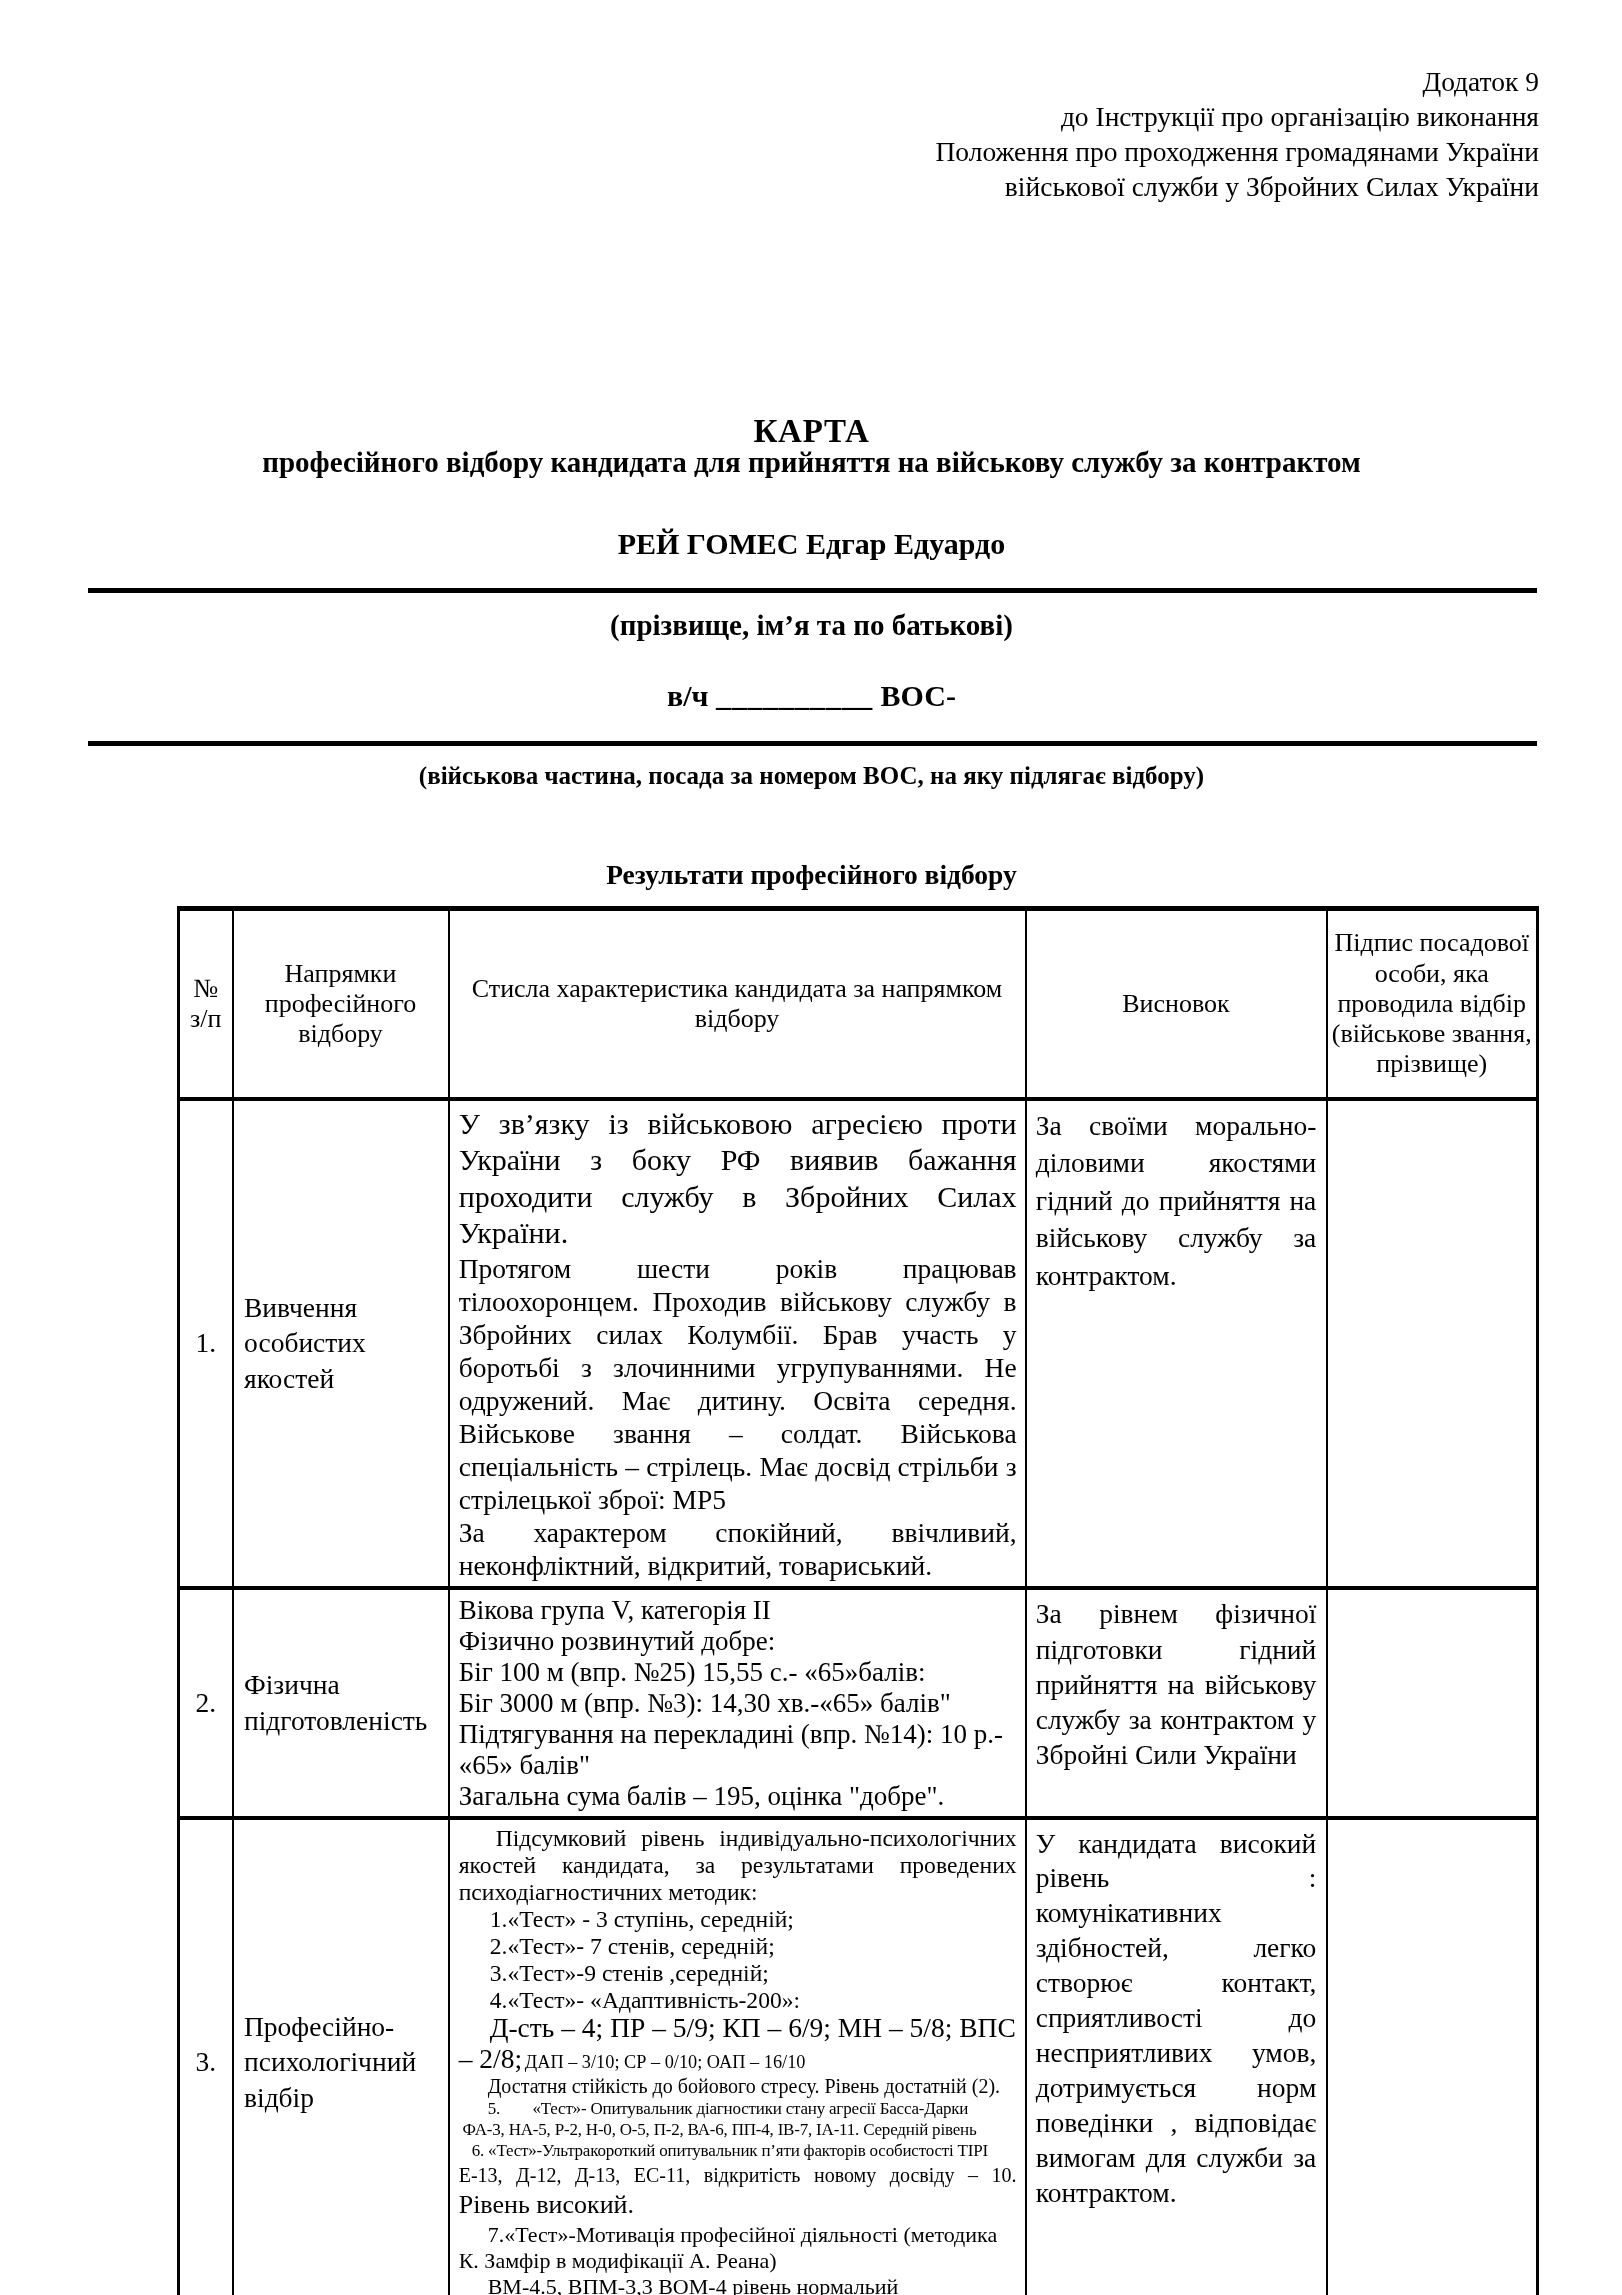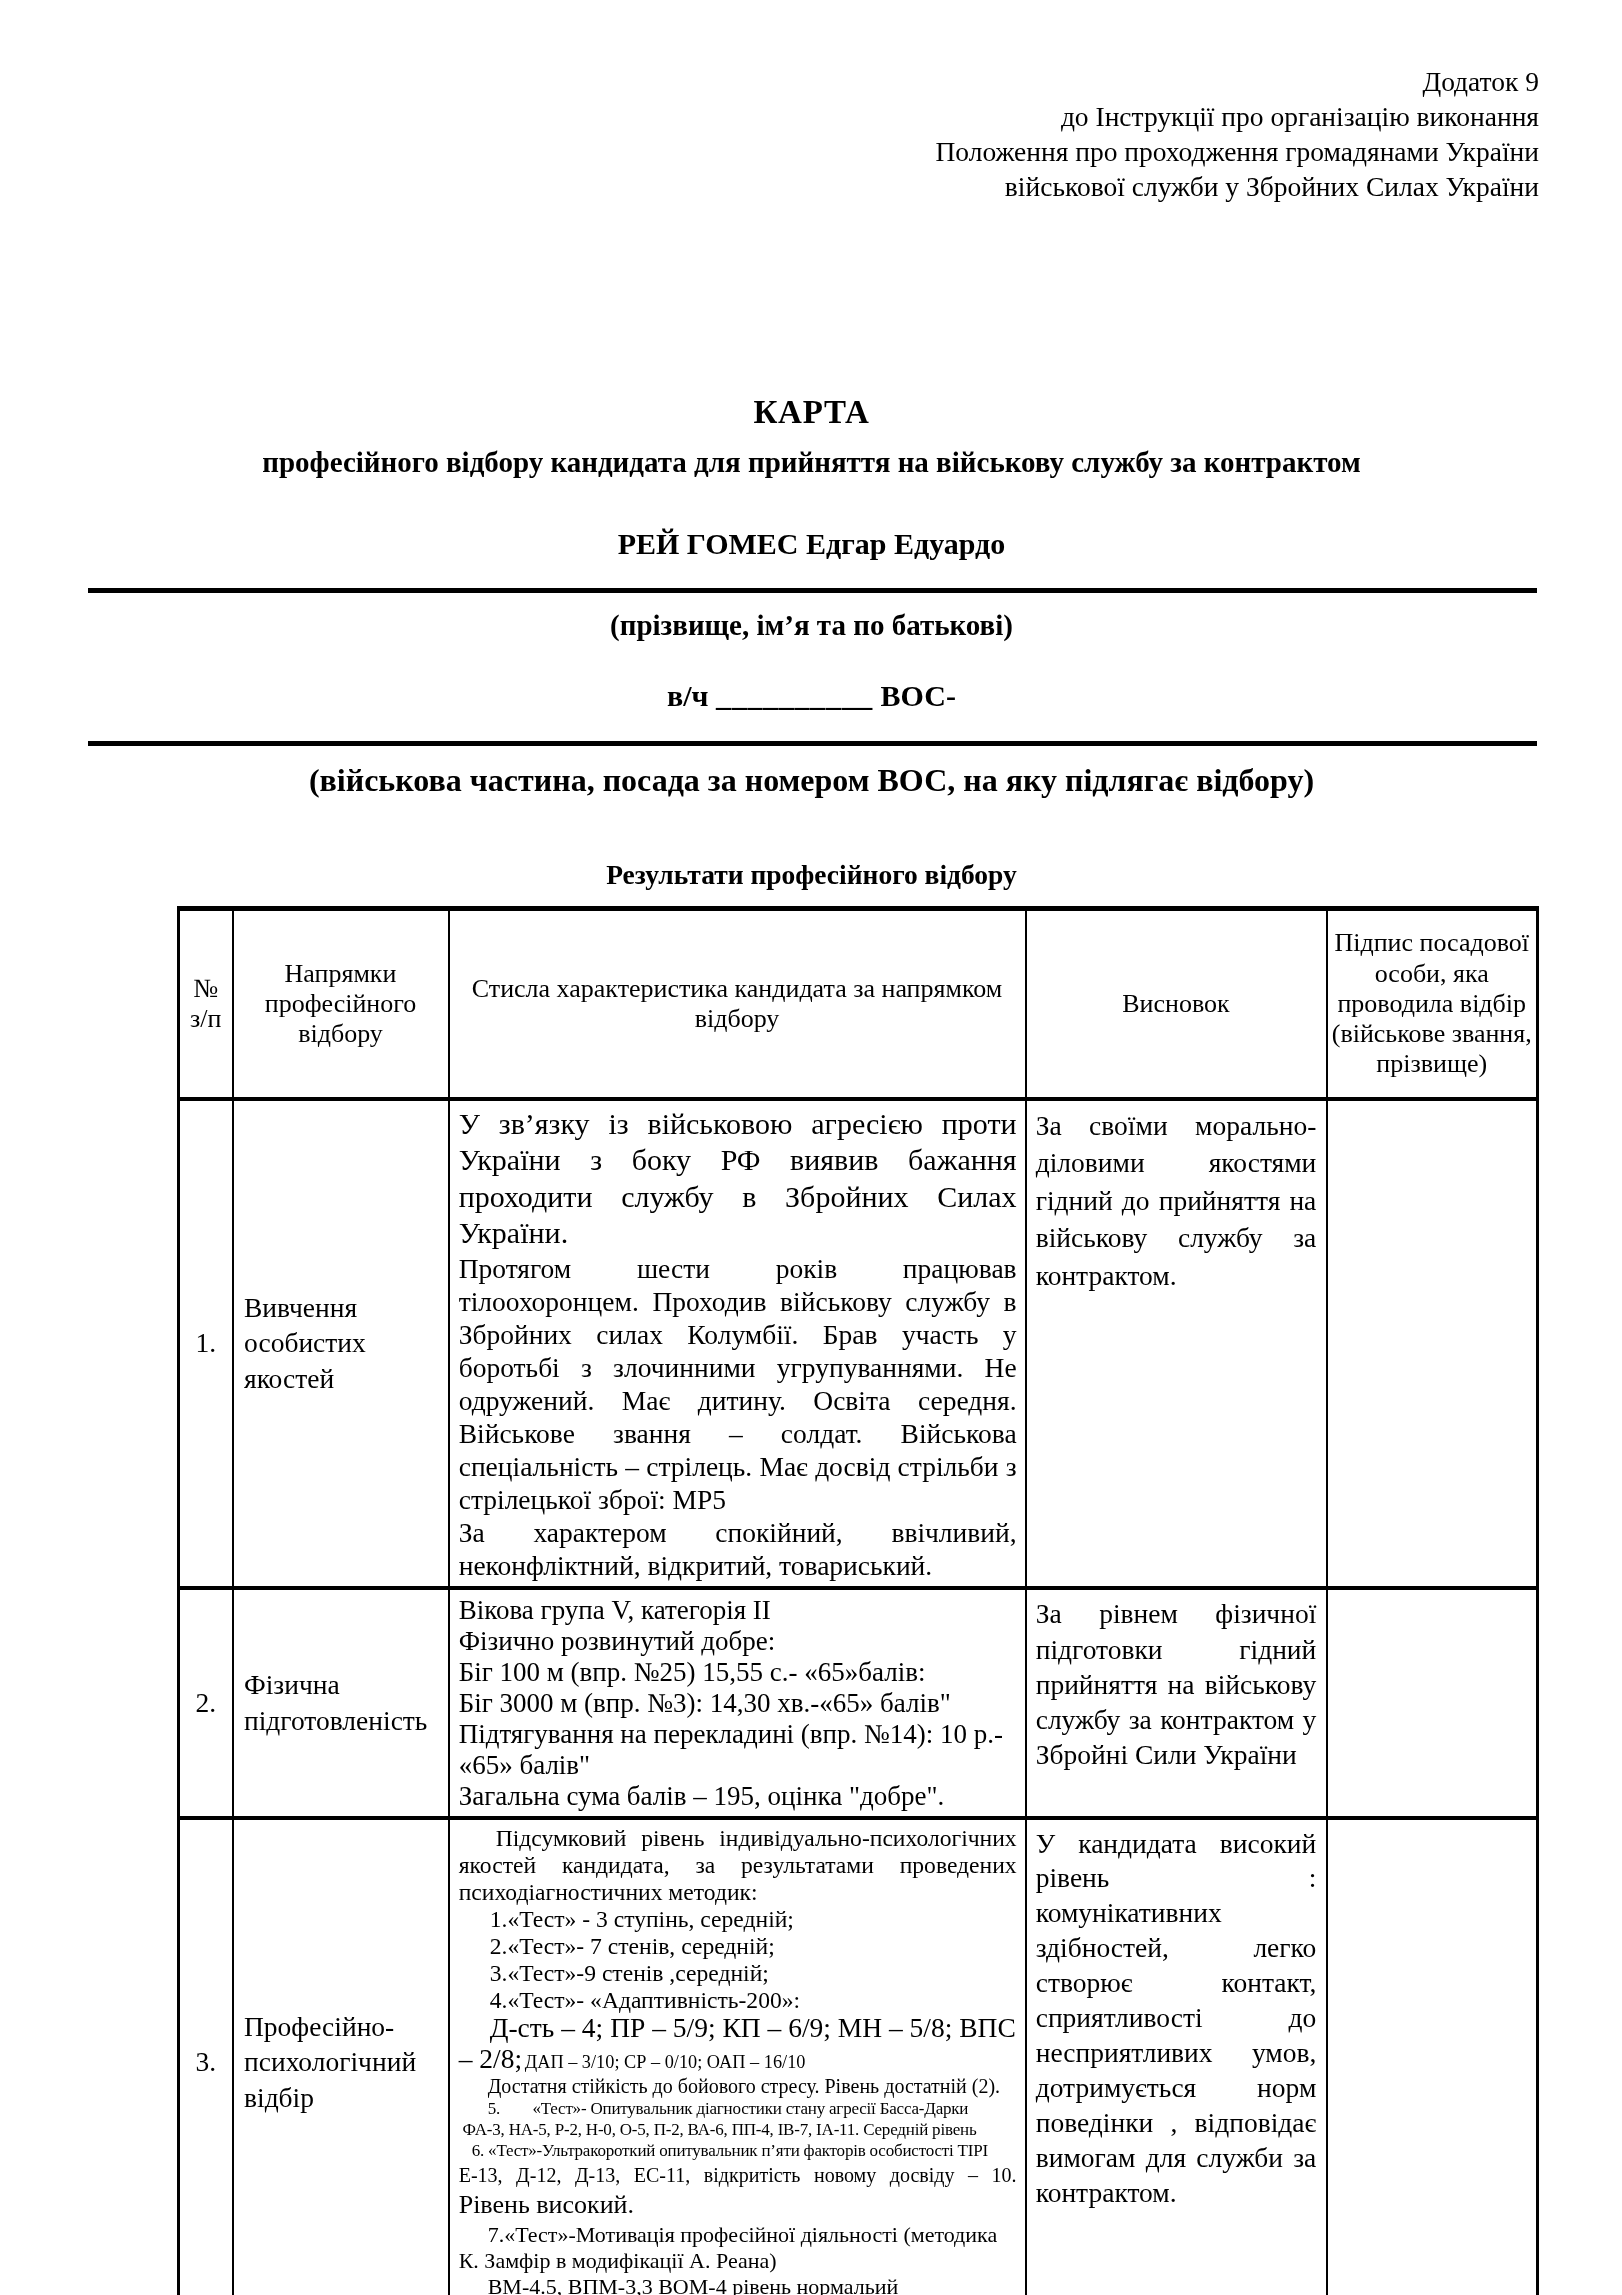--- a/index.html
+++ b/index.html
@@ -14,27 +14,27 @@
   }
   
   .appendix{
     position:absolute;top:65px;right:84px;
     text-align:right;
     font-size:27.5px;line-height:1.27;
     white-space:nowrap;
   }
   
   .center-line{position:absolute;left:0;width:100%;text-align:center;}
-  .t-main{top:394px;font-size:33px;font-weight:bold;letter-spacing:0.7px;}
+  .t-main{top:413px;font-size:33px;font-weight:bold;letter-spacing:0.7px;}
   .t-sub{top:446px;font-size:29px;font-weight:bold;}
   .cand-name{top:527px;font-size:30px;font-weight:bold;}
   .caption-1{top:609px;font-size:29px;font-weight:bold;}
   .unit-line{top:679px;font-size:30px;font-weight:bold;}
   .unit-blank{letter-spacing:0.7px;}
-  .caption-2{top:762px;font-size:32px;font-weight:bold;}
+  .caption-2{top:762px;font-size:25px;font-weight:bold;}
   .tbl-title{top:859px;font-size:27.5px;font-weight:bold;}
   
   .rule{position:absolute;left:88px;right:86px;height:4.6px;background:#000;}
   .rule-1{top:588px;}
   .rule-2{top:741px;}
   
   table.results{
     position:absolute;top:906px;left:177px;
     width:1358px;
     border-collapse:collapse;table-layout:fixed;

